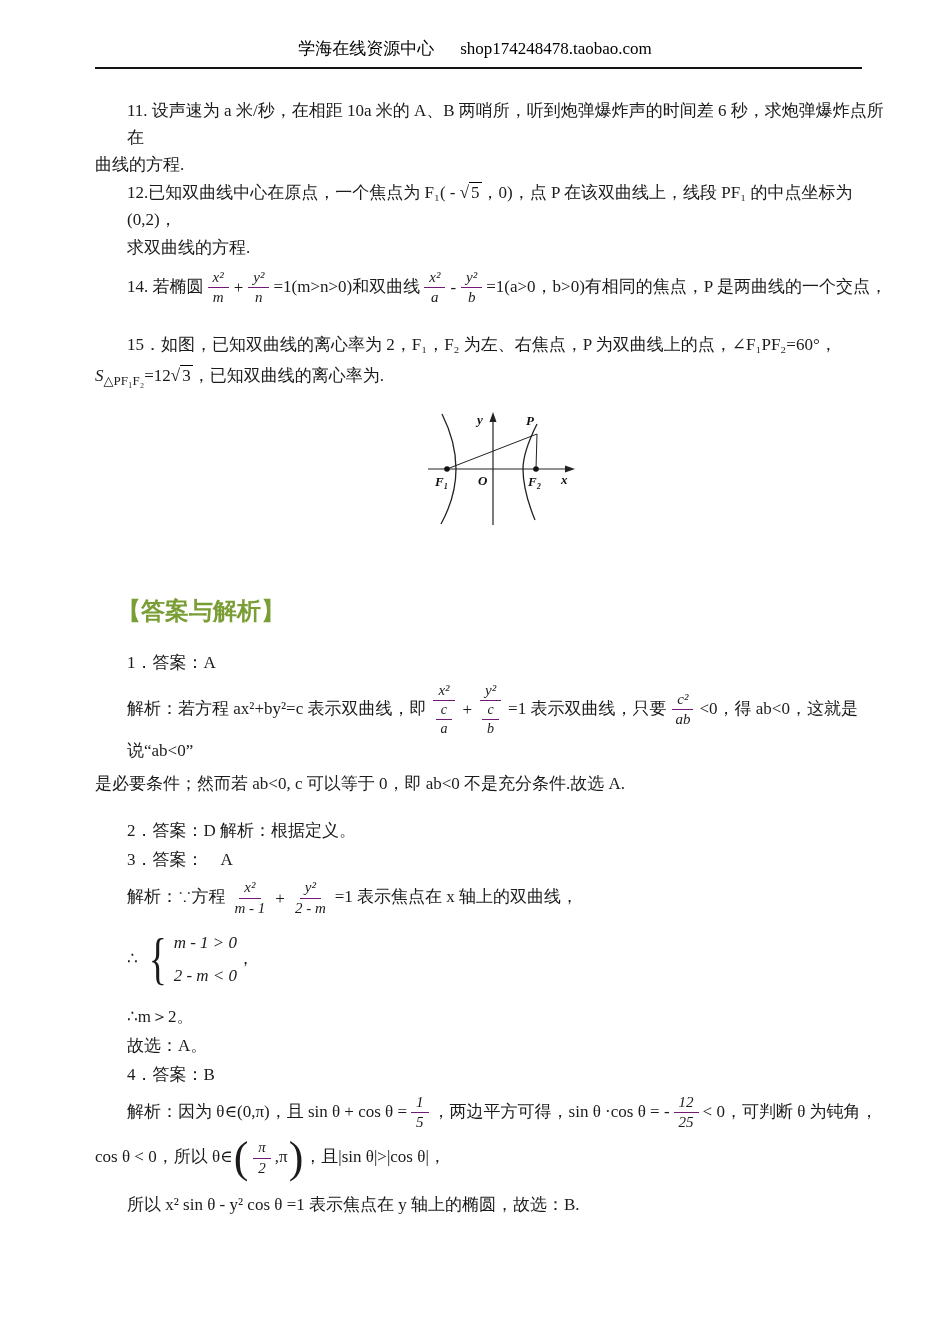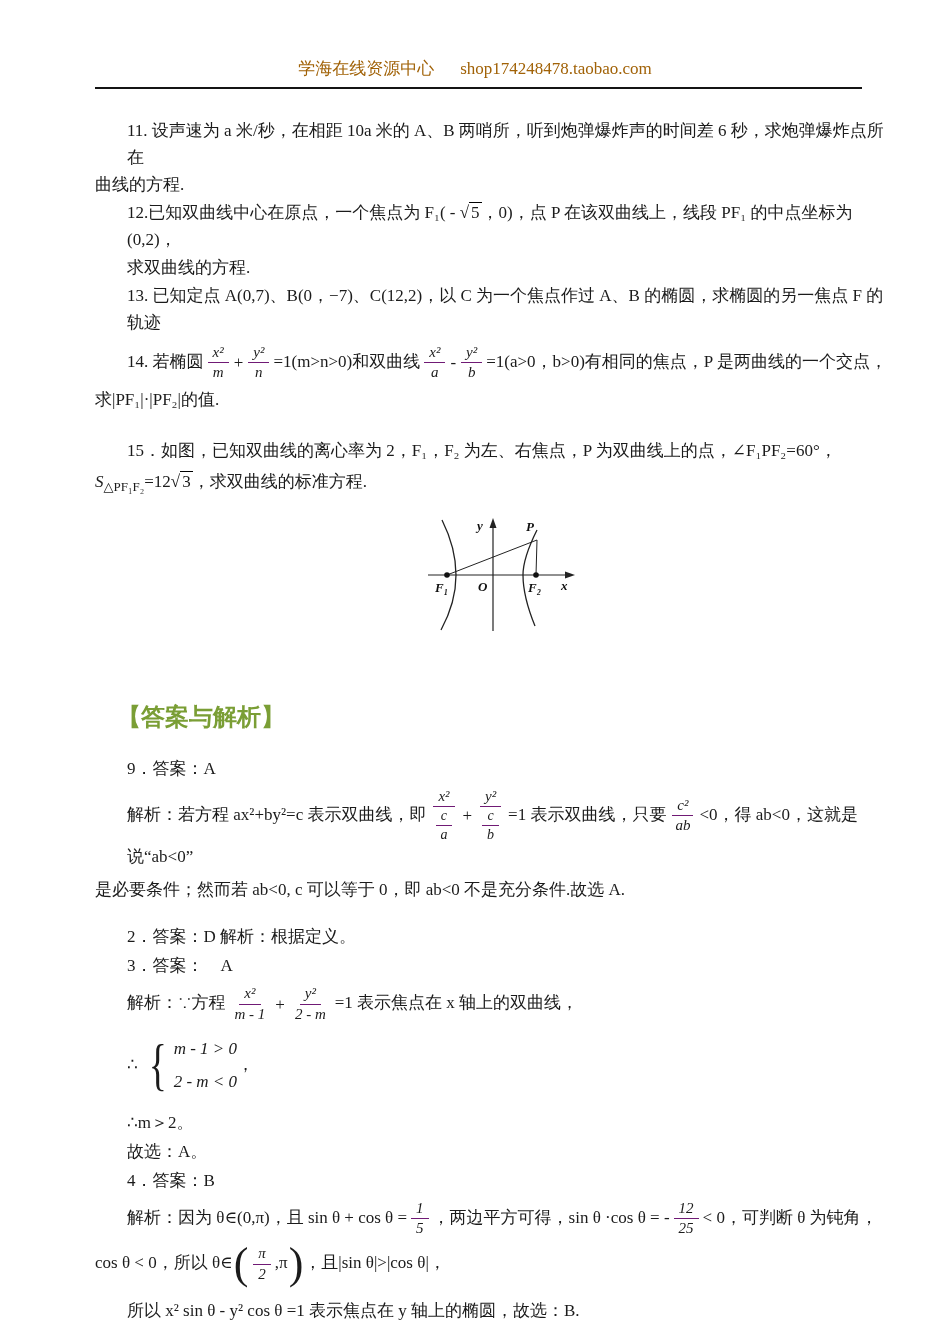--- a/index.html
+++ b/index.html
@@ -1,19 +1,19 @@
 <!DOCTYPE html>
 <html><head>
 <meta charset="utf-8">
 <style>
   html,body{margin:0;padding:0;background:#ffffff;}
   body{width:950px;min-height:1344px;overflow:hidden;
        font-family:"Liberation Serif","DejaVu Serif",serif;color:#1b1b1b;}
   .page{width:950px;min-height:1344px;background:#fff;}
-  .header{padding-top:57px;text-align:center;font-size:17px;color:#a16207;}
+  .header{padding-top:37px;text-align:center;font-size:17px;color:#000000;}
   .header .gap{display:inline-block;width:26px;}
   .rule{margin:7px 88px 0 95px;border-top:2px solid #141414;height:0;}
   .content{padding:0 58px 40px 95px;font-size:17px;line-height:27px;}
   p{margin:0;}
   .ind{padding-left:32px;}
   .mt28{margin-top:28px;}.mt34{margin-top:24px;}.mt8{margin-top:8px;}
   .mt4{margin-top:4px;}.mt6{margin-top:6px;}.mt12{margin-top:12px;}
   .mt14{margin-top:14px;}.mt20{margin-top:20px;}.mt24{margin-top:24px;}
   .mt62{margin-top:62px;}.mt2{margin-top:2px;}.mt1{margin-top:1px;}
   
@@ -54,41 +54,39 @@
   <div class="rule"></div>
 
   <div class="content">
 
     <p class="ind mt28">11. 设声速为 a 米/秒，在相距 10a 米的 A、B 两哨所，听到炮弹爆炸声的时间差 6 秒，求炮弹爆炸点所在</p>
     <p>曲线的方程.</p>
 
     <p class="ind mt1"><span>12.已知双曲线中心在原点，一个焦点为 F₁( - </span><span class="rad"><span class="sign">√</span><span class="body">5</span></span><span>，0)，点 P 在该双曲线上，线段 PF₁ 的中点坐标为(0,2)，</span></p>
     <p class="ind mt1">求双曲线的方程.</p>
 
-    <p class="ind mt1">13. 已知定点 A(0,7)、B(0，−7)、C(12,2)，以 C 为一个焦点作过 A、B 的椭圆，求椭圆的另一焦点 F 的轨迹</p>
 
     <p class="ind mt8">
       <span>14. 若椭圆</span><span class="frac">
           <span class="num">x²</span>
           <span class="den">m</span>
         </span><span class="op">+</span><span class="frac">
           <span class="num">y²</span>
           <span class="den">n</span>
         </span><span>=1(m&gt;n&gt;0)和双曲线</span><span class="frac">
           <span class="num">x²</span>
           <span class="den">a</span>
         </span><span class="op">-</span><span class="frac">
           <span class="num">y²</span>
           <span class="den">b</span>
         </span><span>=1(a&gt;0，b&gt;0)有相同的焦点，P 是两曲线的一个交点，</span>
     </p>
-    <p class="mt4">求|PF₁|·|PF₂|的值.</p>
 
     <p class="ind mt34">15．如图，已知双曲线的离心率为 2，F₁，F₂ 为左、右焦点，P 为双曲线上的点，∠F₁PF₂=60°，</p>
-    <p class="mt4"><i>S</i><sub>△PF₁F₂</sub><span>=12</span><span class="rad"><span class="sign">√</span><span class="body">3</span></span><span>，求双曲线的标准方程.</span></p>
+    <p class="mt4"><i>S</i><sub>△PF₁F₂</sub><span>=12</span><span class="rad"><span class="sign">√</span><span class="body">3</span></span><span>，已知双曲线的离心率为.</span></p>
 
     <div class="figure mt14">
       <svg width="190" height="120" viewBox="0 0 190 120">
         <line x1="3" y1="61" x2="146" y2="61" stroke="#222" stroke-width="1.2"></line>
         <polygon points="150,61 140,57.5 140,64.5" fill="#222"></polygon>
         <line x1="68" y1="117" x2="68" y2="9" stroke="#222" stroke-width="1.2"></line>
         <polygon points="68,4 64.5,14 71.5,14" fill="#222"></polygon>
         <path d="M 17,6 C 28,28 31,45 31,61 C 31,77 28,94 16,116" fill="none" stroke="#222" stroke-width="1.3"></path>
         <path d="M 112,16 C 101,38 98,50 98,61 C 98,74 101,90 110,112" fill="none" stroke="#222" stroke-width="1.3"></path>
         <line x1="22" y1="61" x2="112" y2="26" stroke="#222" stroke-width="1"></line>
@@ -99,21 +97,21 @@
         <text x="136" y="76">x</text>
         <text x="53" y="77">O</text>
         <text x="10" y="78">F₁</text>
         <text x="103" y="78">F₂</text>
         <text x="101" y="17">P</text>
       </svg>
     </div>
 
     <p class="heading mt62" style="color:#7a9e35;">【答案与解析】</p>
 
-    <p class="ind mt24">9．答案：A</p>
+    <p class="ind mt24">1．答案：A</p>
     <p class="ind mt6">
       <span>解析：若方程 ax²+by²=c 表示双曲线，即</span><span class="frac">
           <span class="num">x²</span>
           <span class="den"><span class="frac">
               <span class="num">c</span>
               <span class="den">a</span>
             </span></span>
         </span><span class="op">+</span><span class="frac">
           <span class="num">y²</span>
           <span class="den"><span class="frac">

